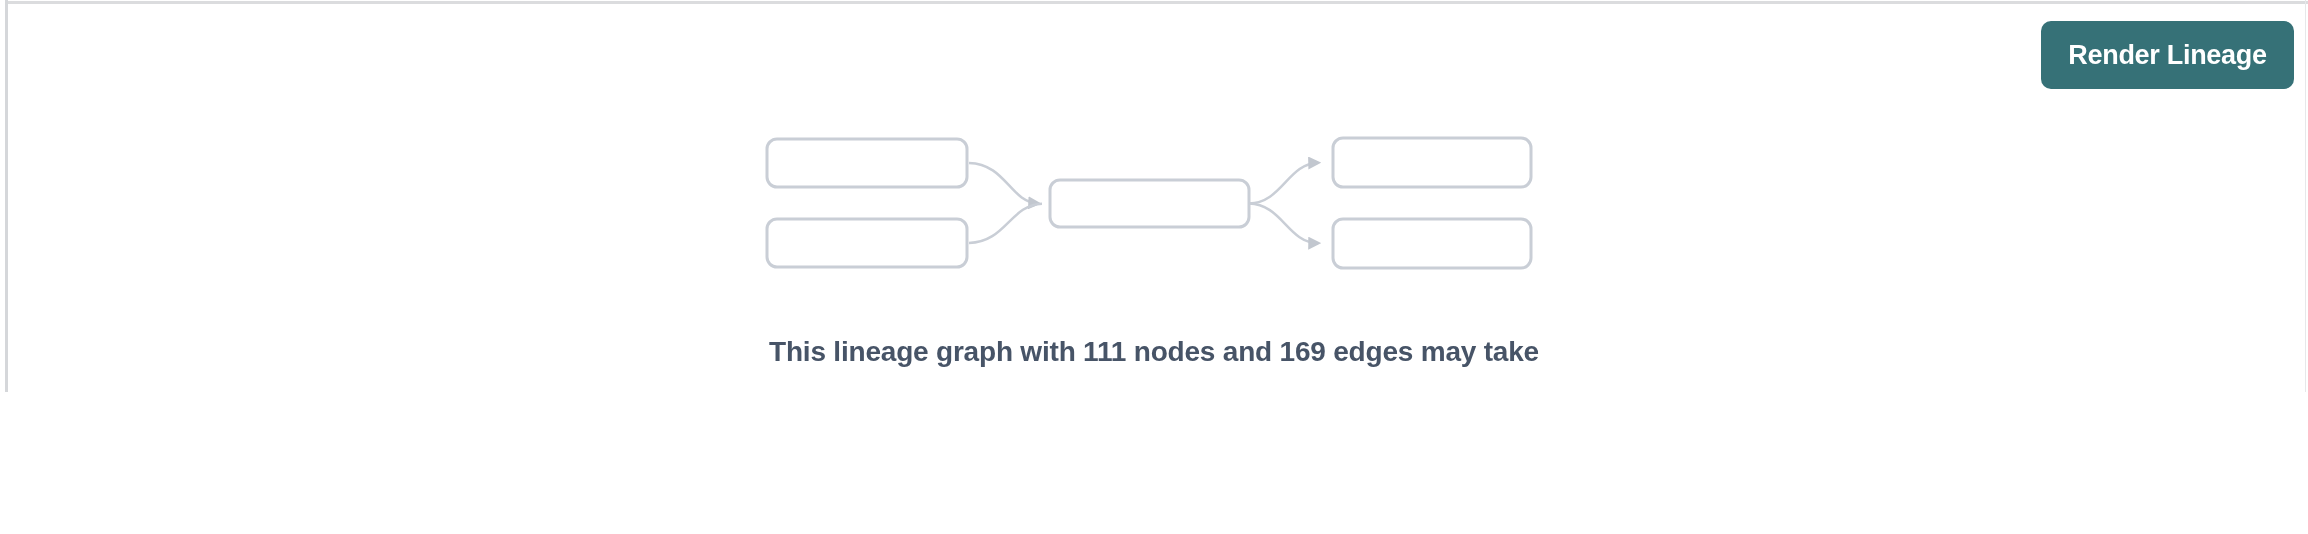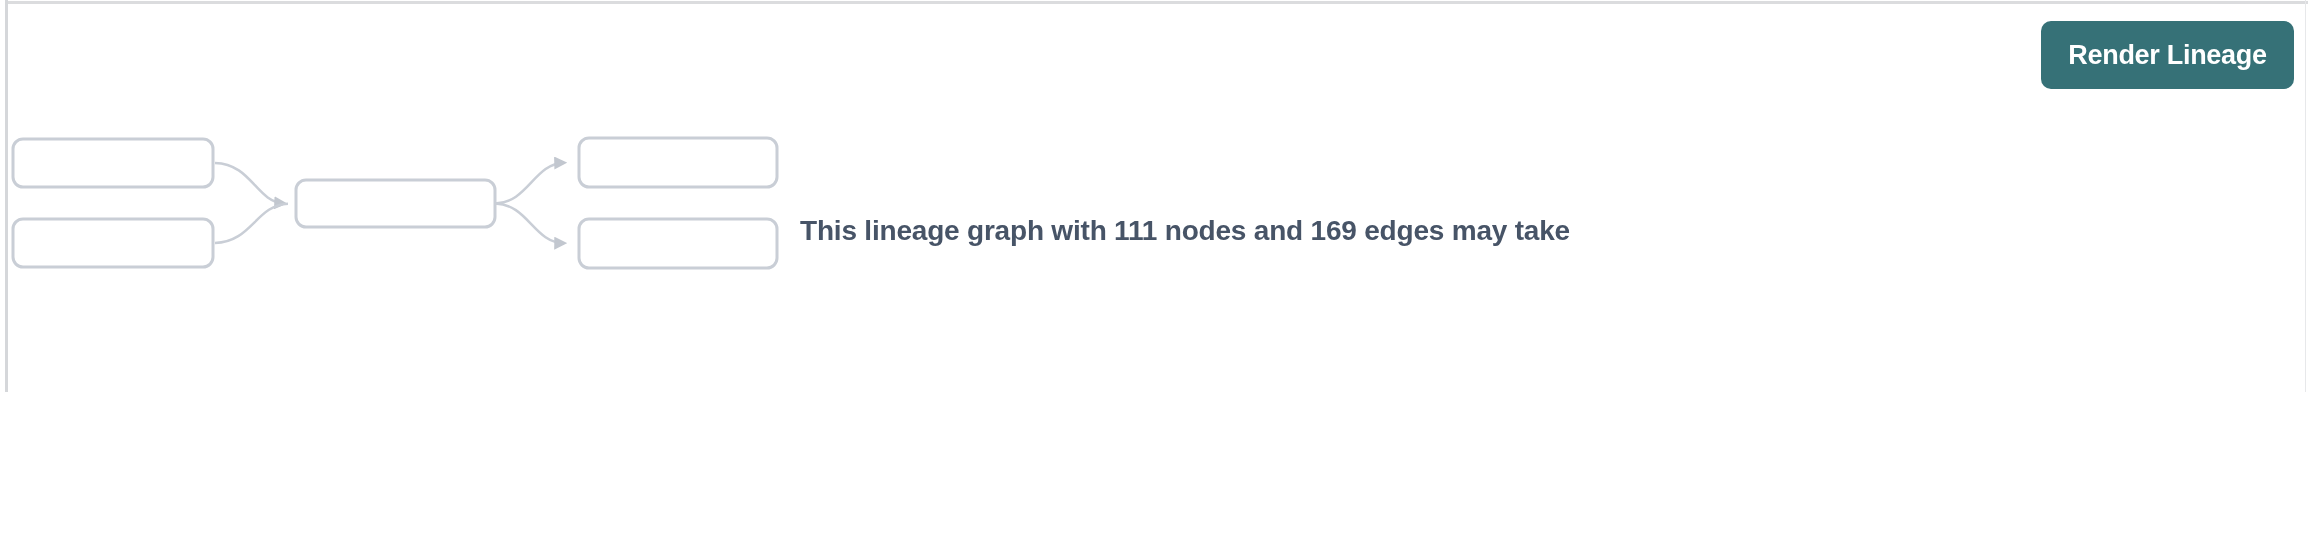--- a/index.html
+++ b/index.html
@@ -38,21 +38,21 @@
     font-weight: 700;
     letter-spacing: -0.3px;
     display: flex; align-items: center; justify-content: center;
     cursor: pointer;
   }
   
   .content {
     position: absolute;
     left: 0; right: 0; top: 130px;
     display: flex;
-    flex-direction: row;
+    flex-direction: column;
     align-items: center;
   }
   .diagram { display: block; }
   .message {
     margin: 50px 0 0 0;
     text-align: center;
     color: #475467;
     font-size: 28px;
     font-weight: 700;
     line-height: 43px;

